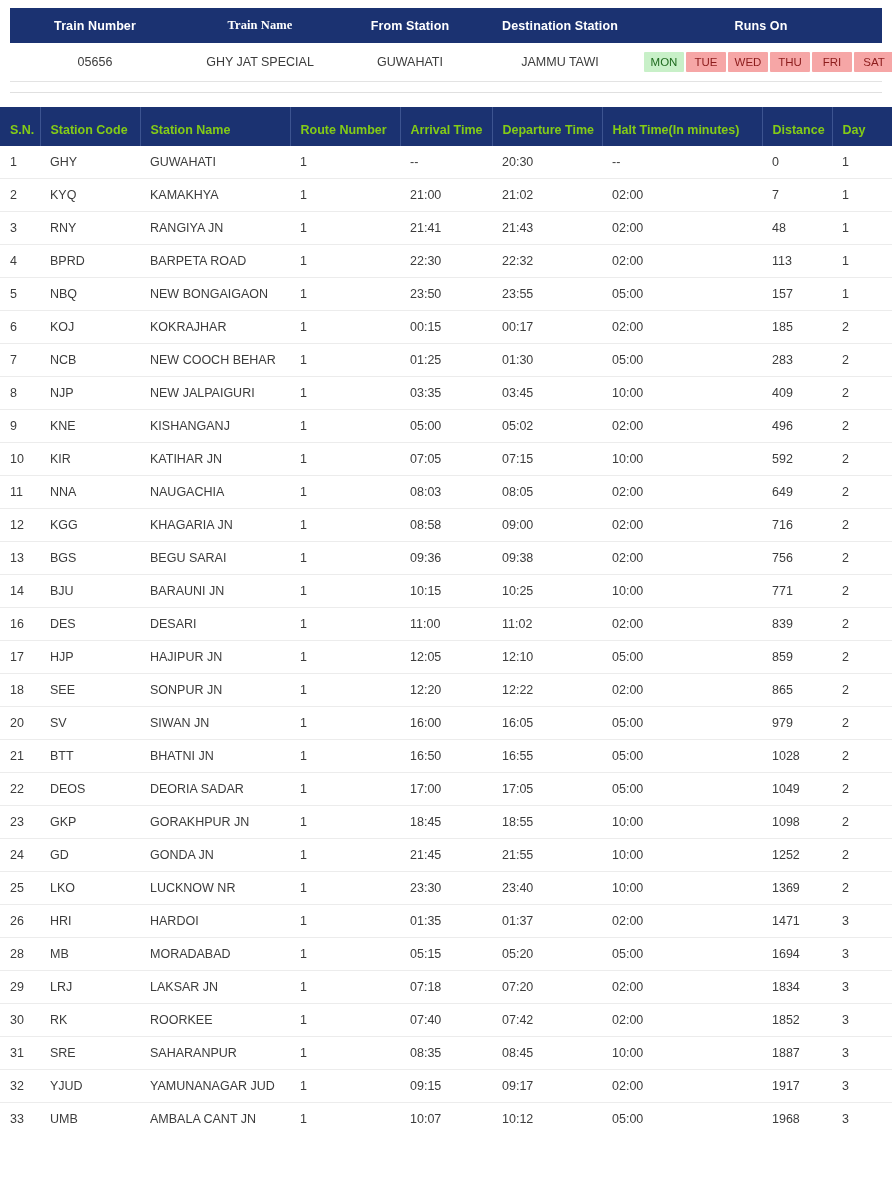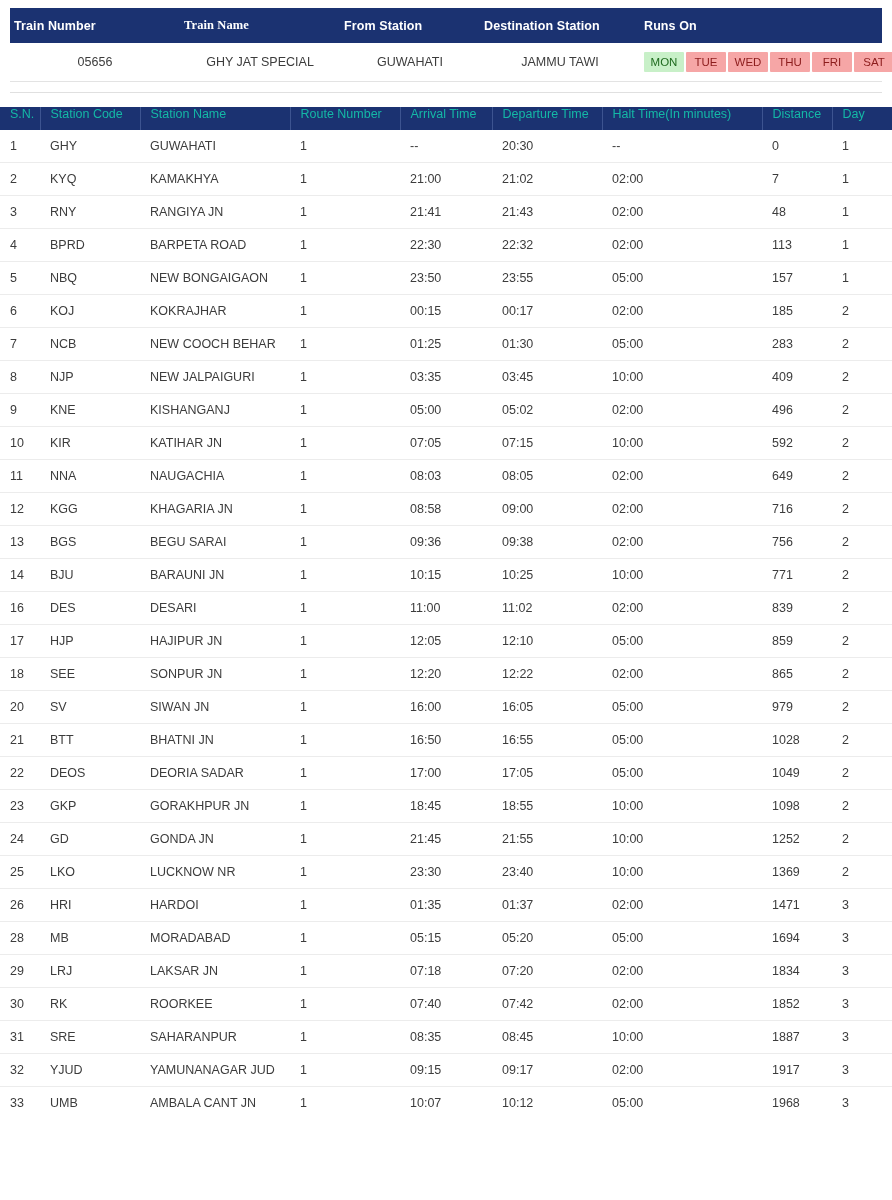--- a/index.html
+++ b/index.html
@@ -25,21 +25,21 @@
     width: 100%;
     border-collapse: collapse;
     table-layout: fixed;
   }
   table.summary thead th {
     background: #1b3271;
     color: #ffffff;
     font-size: 12.5px;
     font-weight: bold;
     padding: 10px 4px;
-    text-align: left;
+    text-align: center;
     border: none;
     letter-spacing: 0.1px;
   }
   table.summary tbody td {
     font-size: 12.5px;
     color: #3c3c3c;
     text-align: center;
     padding: 9px 4px;
     border-bottom: 1px solid #e3e3e3;
     vertical-align: middle;
@@ -82,25 +82,25 @@
   .route-wrap {
     margin-top: 14px;
   }
   table.route {
     width: 892px;
     border-collapse: collapse;
     table-layout: fixed;
   }
   table.route thead th {
     background: #1b3271;
-    color: #14b8a6;
+    color: #84cc16;
     font-size: 12.5px;
-    font-weight: normal;
+    font-weight: bold;
     text-align: left;
-    padding: 0 0 9px 10px;
+    padding: 16px 0 9px 10px;
     border-right: 1px solid #3d5490;
     white-space: nowrap;
   }
   table.route thead th:last-child { border-right: none; }
   table.route tbody td {
     font-size: 12.5px;
     color: #3c3c3c;
     text-align: left;
     padding: 9px 0 9px 10px;
     border-bottom: 1px solid #ececec;

